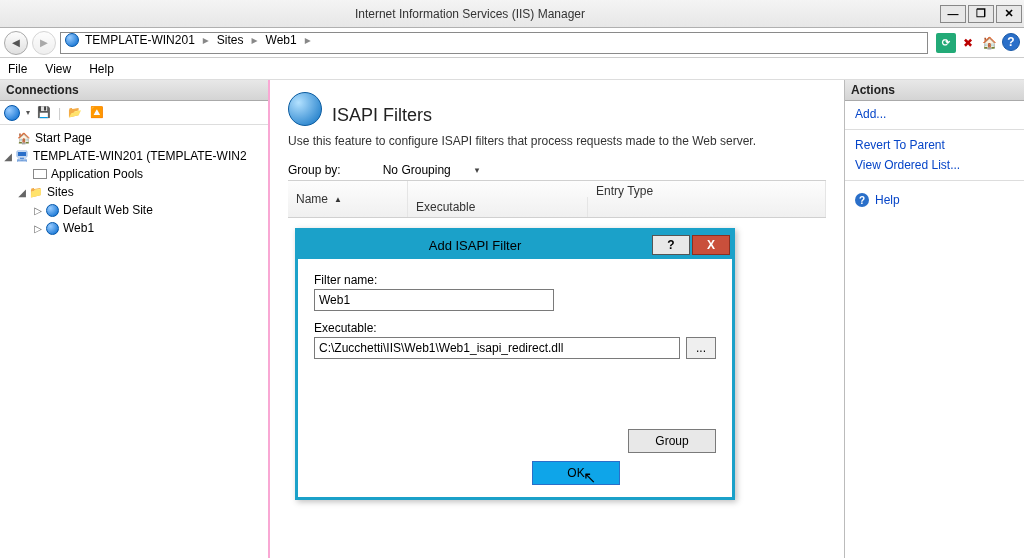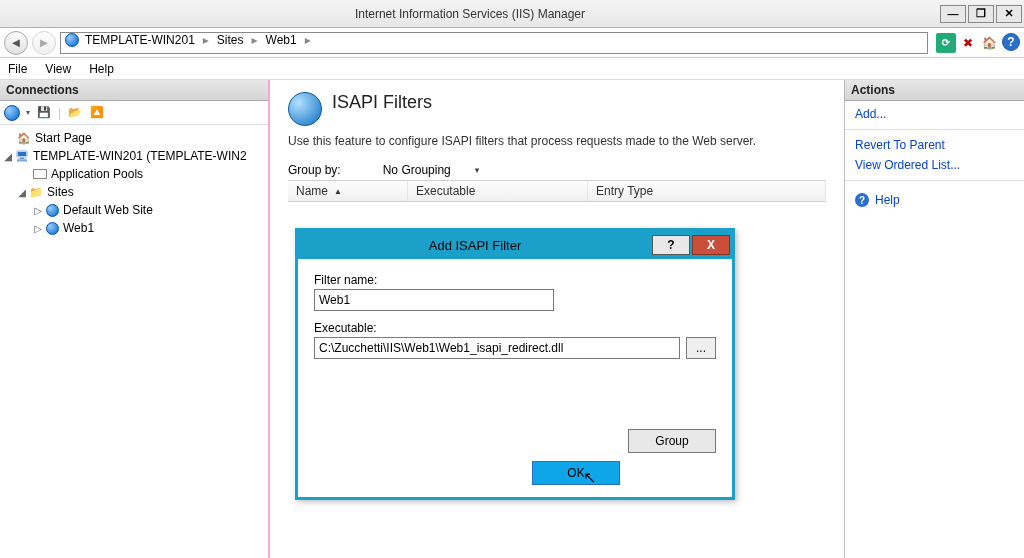--- a/index.html
+++ b/index.html
@@ -47,31 +47,31 @@
 .tree .tw { width:12px; text-align:center; color:#666; font-size:10px;}
 .tree .ic { width:16px; height:16px; margin-right:3px; display:inline-flex;align-items:center;justify-content:center; font-size:11px;}
 .ic-home { color:#2a6fc9;}
 .ic-server { color:#2a6fc9;}
 .ic-pool { background:#fff; border:1px solid #888; width:14px; height:10px;}
 .ic-folder { color:#d9a23a;}
 .ic-globe2 { border-radius:50%; background:radial-gradient(circle at 30% 30%,#9cf,#06c); border:1px solid #05a; width:13px;height:13px;}
 
 
 .content { flex:1; padding: 12px 18px; background:#fff; position:relative;}
-.content-head {display:flex; align-items:flex-start; gap:10px; margin-bottom:8px;}
+.content-head {display:flex; align-items:flex-end; gap:10px; margin-bottom:8px;}
 .big-globe { width:34px;height:34px;border-radius:50%;background:radial-gradient(circle at 30% 30%,#b3e1ff,#0a6fc2);border:1px solid #0a5b9f;}
 .content h1 { font-size:18px; font-weight:normal; color:#222;}
 .content .desc { color:#333; margin-bottom:12px;}
 .groupby { display:flex; align-items:center; gap:8px; padding:3px 0; border-bottom:1px solid #d0d0d0;}
 .groupby .dd { display:inline-flex; align-items:center; gap:24px; color:#000;padding-left:34px;}
 .groupby .dd .arrow{font-size:9px;color:#444;}
 .cols { display:flex; border-bottom:1px solid #d0d0d0; background:linear-gradient(#fdfdfd,#f0f0f0);}
 .cols .col { padding:3px 8px; border-right:1px solid #e5e5e5; color:#333;}
 .cols .col.name{width:120px; display:flex; align-items:center; gap:6px;}
-.cols .col.exec{width:180px;}
+.cols .col.exec{width:180px;margin-top:16px;}
 .cols .col.entry{flex:1;}
 .sort-arrow{font-size:8px;color:#333;}
 
 
 .actions { width:180px; border-left:1px solid #bbb; background:#fff;}
 .actions .links { padding:6px 10px; display:flex; flex-direction:column; gap:6px;}
 .actions a { color:#0645c8; text-decoration:none;}
 .actions .help-row { display:flex;align-items:center;gap:6px; margin-top:4px;}
 .actions .help-row .q{width:14px;height:14px;border-radius:50%;background:#2a6fc9;color:#fff;display:flex;align-items:center;justify-content:center;font-size:10px;font-weight:bold;}
 .actions hr { border:none; border-top:1px solid #ddd; margin:2px -10px;}

